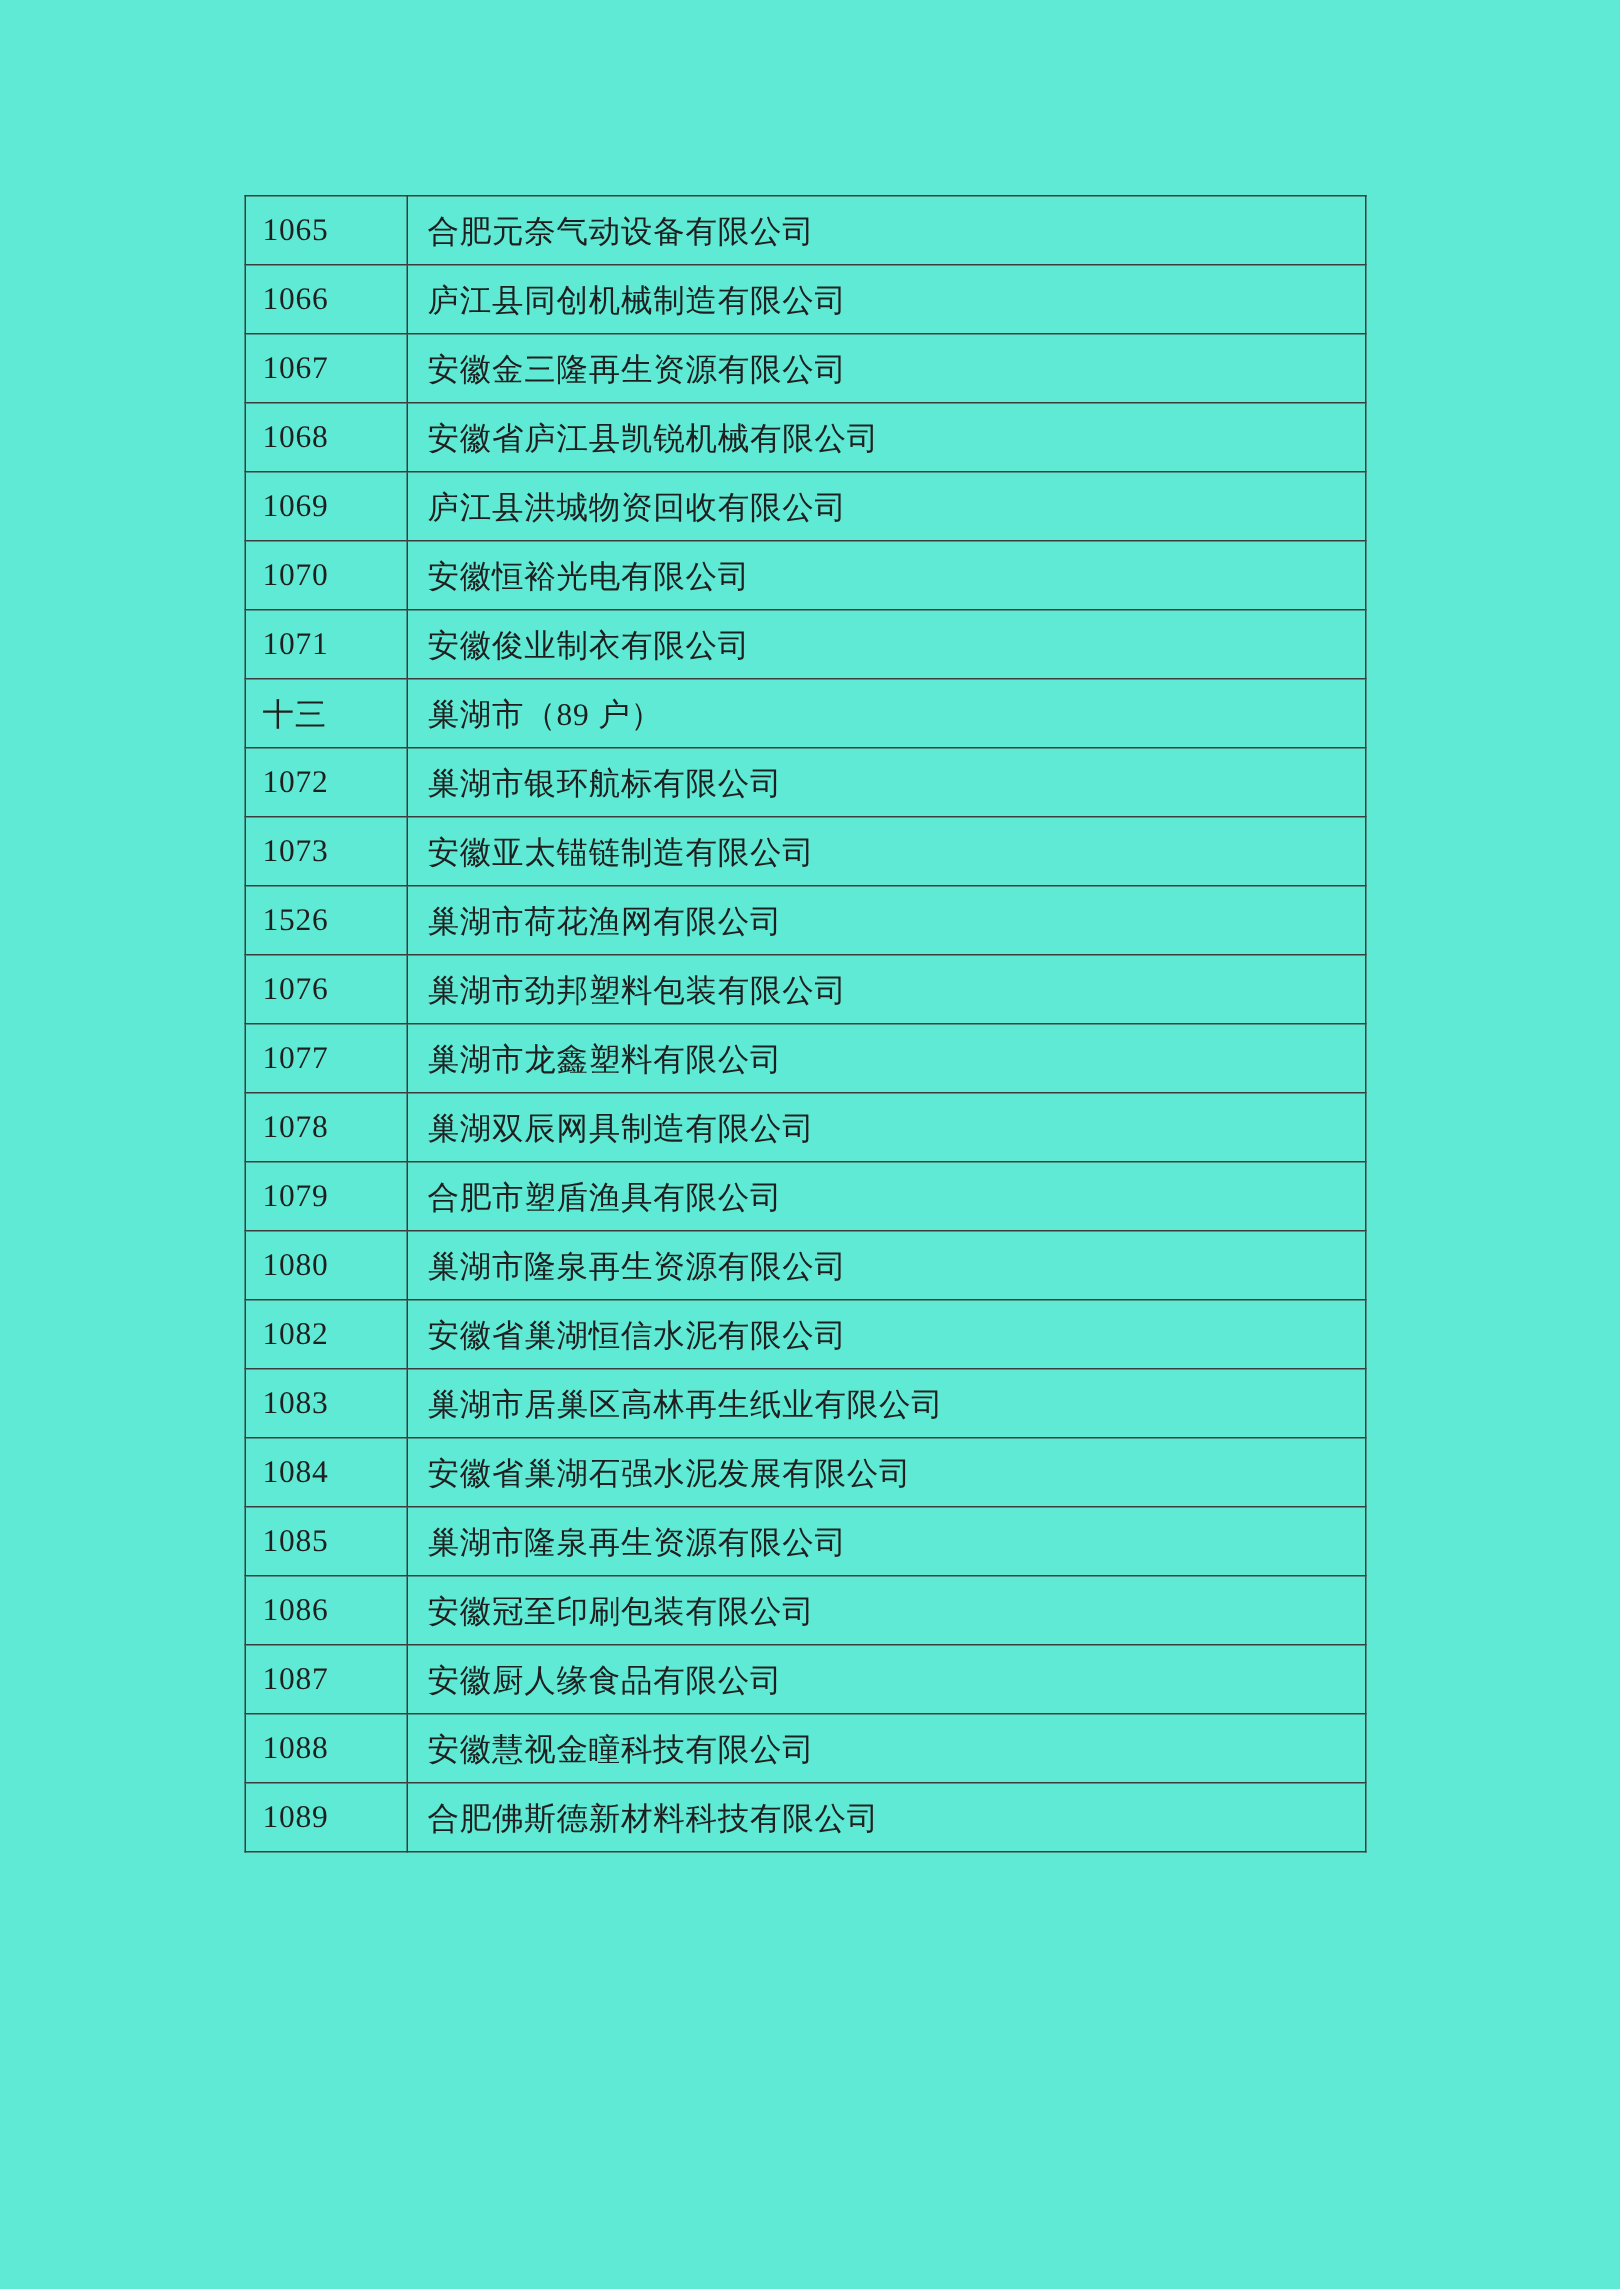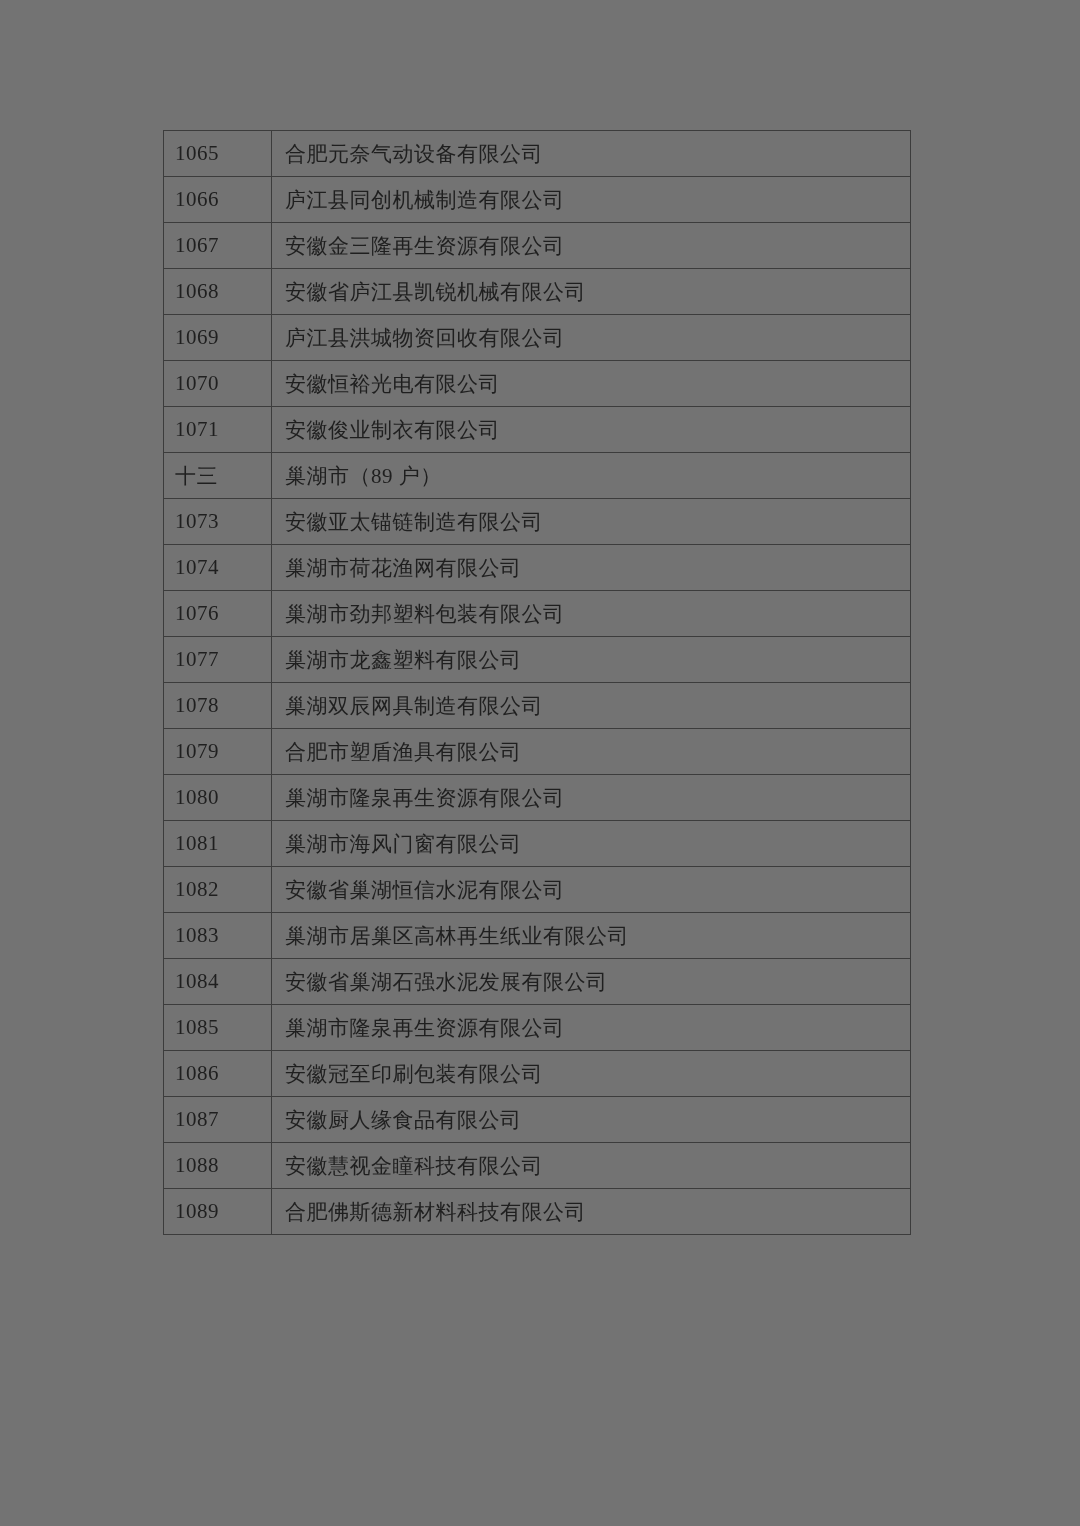--- a/index.html
+++ b/index.html
@@ -12,21 +12,21 @@
     height: 1526px;
     position: relative;
     font-family: "Liberation Serif", "DejaVu Serif", serif;
     color: #1f1f1f;
   }
   .page {
     position: absolute;
     left: 0; top: 0;
     width: 1080px;
     height: 1526px;
-    background: #737373;
+    background: #5eead4;
   }
   .company-table {
     position: absolute;
     left: 163px;
     top: 130px;
     width: 748px;
     border-collapse: collapse;
     table-layout: fixed;
   }
   .company-table td {
@@ -82,25 +82,29 @@
   </tr>
         <tr>
     <td class="no-cell">1071</td>
     <td class="name-cell">安徽俊业制衣有限公司</td>
   </tr>
         <tr class="section-row">
     <td class="no-cell">十三</td>
     <td class="name-cell">巢湖市（89 户）</td>
   </tr>
         <tr>
+    <td class="no-cell">1072</td>
+    <td class="name-cell">巢湖市银环航标有限公司</td>
+  </tr>
+        <tr>
     <td class="no-cell">1073</td>
     <td class="name-cell">安徽亚太锚链制造有限公司</td>
   </tr>
         <tr>
-    <td class="no-cell">1074</td>
+    <td class="no-cell">1526</td>
     <td class="name-cell">巢湖市荷花渔网有限公司</td>
   </tr>
         <tr>
     <td class="no-cell">1076</td>
     <td class="name-cell">巢湖市劲邦塑料包装有限公司</td>
   </tr>
         <tr>
     <td class="no-cell">1077</td>
     <td class="name-cell">巢湖市龙鑫塑料有限公司</td>
   </tr>
@@ -108,24 +112,20 @@
     <td class="no-cell">1078</td>
     <td class="name-cell">巢湖双辰网具制造有限公司</td>
   </tr>
         <tr>
     <td class="no-cell">1079</td>
     <td class="name-cell">合肥市塑盾渔具有限公司</td>
   </tr>
         <tr>
     <td class="no-cell">1080</td>
     <td class="name-cell">巢湖市隆泉再生资源有限公司</td>
-  </tr>
-        <tr>
-    <td class="no-cell">1081</td>
-    <td class="name-cell">巢湖市海风门窗有限公司</td>
   </tr>
         <tr>
     <td class="no-cell">1082</td>
     <td class="name-cell">安徽省巢湖恒信水泥有限公司</td>
   </tr>
         <tr>
     <td class="no-cell">1083</td>
     <td class="name-cell">巢湖市居巢区高林再生纸业有限公司</td>
   </tr>
         <tr>

